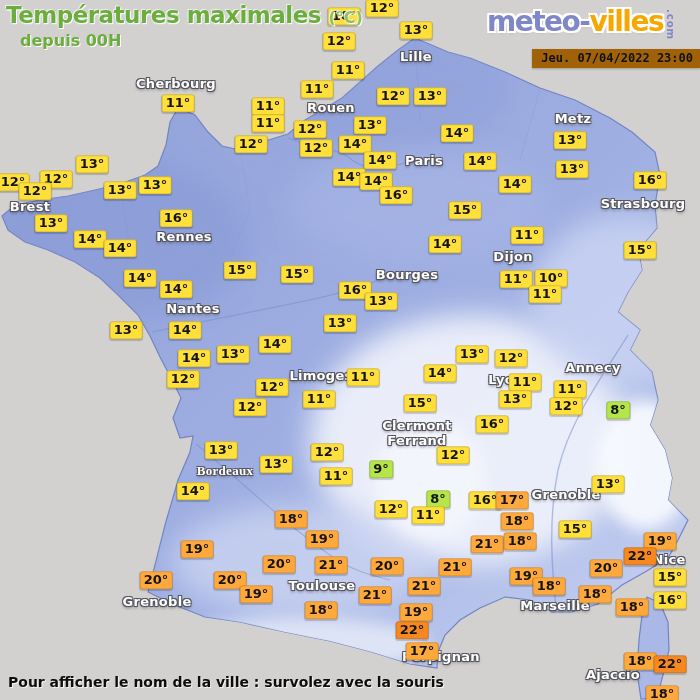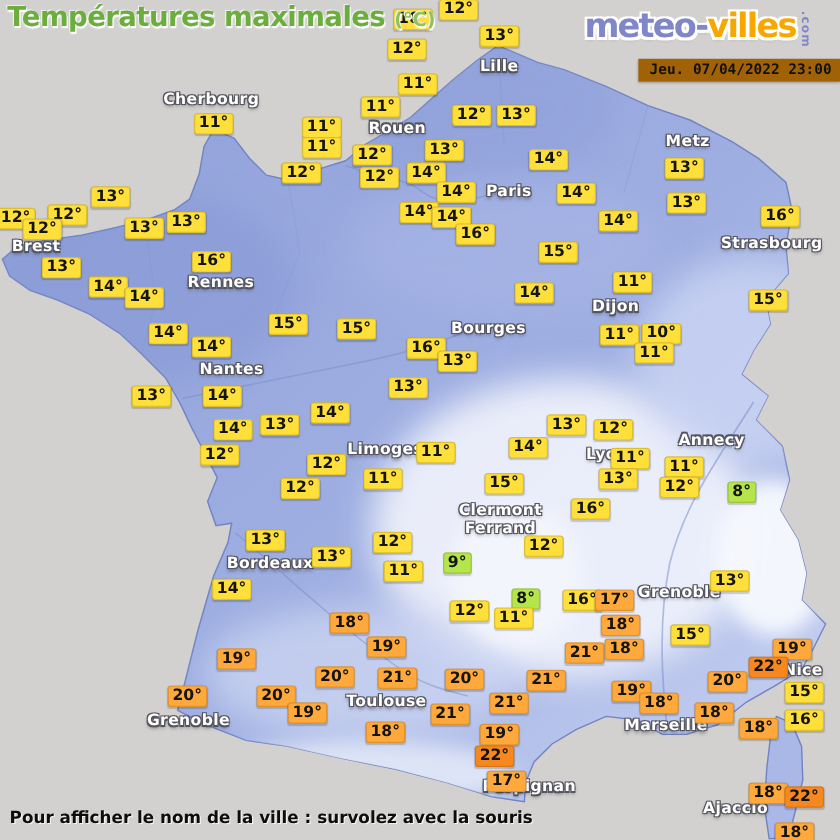--- a/index.html
+++ b/index.html
@@ -130,21 +130,21 @@
       <div class="city" style="left: 184px; top: 237px;">Rennes</div>
       <div class="city" style="left: 513px; top: 257px;">Dijon</div>
       <div class="city" style="left: 193px; top: 309px;">Nantes</div>
       <div class="city" style="left: 401px; top: 275px; padding-left: 12px;">Bourges</div>
       <div class="city" style="left: 321px; top: 376px;">Limoges</div>
       <div class="city" style="left: 593px; top: 368px;">Annecy</div>
       <div class="city" style="left: 506px; top: 380px;">Lyon</div>
       <div class="city" style="left: 417px; top: 434px;">Clermont
 Ferrand</div>
       <div class="city" style="left: 566px; top: 461px; margin-top: 34px;">Grenoble</div>
-      <div class="city" style="left: 225px; top: 471px;">Bordeaux</div>
+      <div class="city" style="left: 225px; top: 471px; font-family: Liberation Serif, serif;">Bordeaux</div>
       <div class="city" style="left: 157px; top: 602px;">Grenoble</div>
       <div class="city" style="left: 322px; top: 586px;">Toulouse</div>
       <div class="city" style="left: 555px; top: 606px;">Marseille</div>
       <div class="city" style="left: 441px; top: 657px;">Perpignan</div>
       <div class="city" style="left: 669px; top: 560px;">Nice</div>
       <div class="city" style="left: 613px; top: 675px;">Ajaccio</div>
       <div class="badge" style="left: 382px; top: 8px; background: rgb(255, 223, 58);">12°</div>
       <div class="badge" style="left: 344px; top: 16px; background: rgb(255, 223, 58);">10°</div>
       <div class="badge" style="left: 416px; top: 30px; background: rgb(255, 223, 58);">13°</div>
       <div class="badge" style="left: 339px; top: 41px; background: rgb(255, 223, 58);">12°</div>
@@ -259,20 +259,21 @@
       <div class="badge" style="left: 640px; top: 661px; background: rgb(255, 169, 60);">18°</div>
       <div class="badge" style="left: 670px; top: 664px; background: rgb(246, 136, 31);">22°</div>
       <div class="badge" style="left: 662px; top: 694px; background: rgb(255, 169, 60);">18°</div>
     </div>
 
   <div class="title-wrap">
     <div class="title">
       <span>Températures maximales</span>
       <span class="unit">(°C)</span>
     </div>
+    <div class="subtitle">depuis 00H</div>
   </div>
 
   <div class="logo">
     <span class="p1">meteo-</span><span class="p2">villes</span>
     <span class="tld">.com</span>
   </div>
 
   <div class="datechip">Jeu. 07/04/2022 23:00</div>
 
   <div class="footer">Pour afficher le nom de la ville : survolez avec la souris</div>

